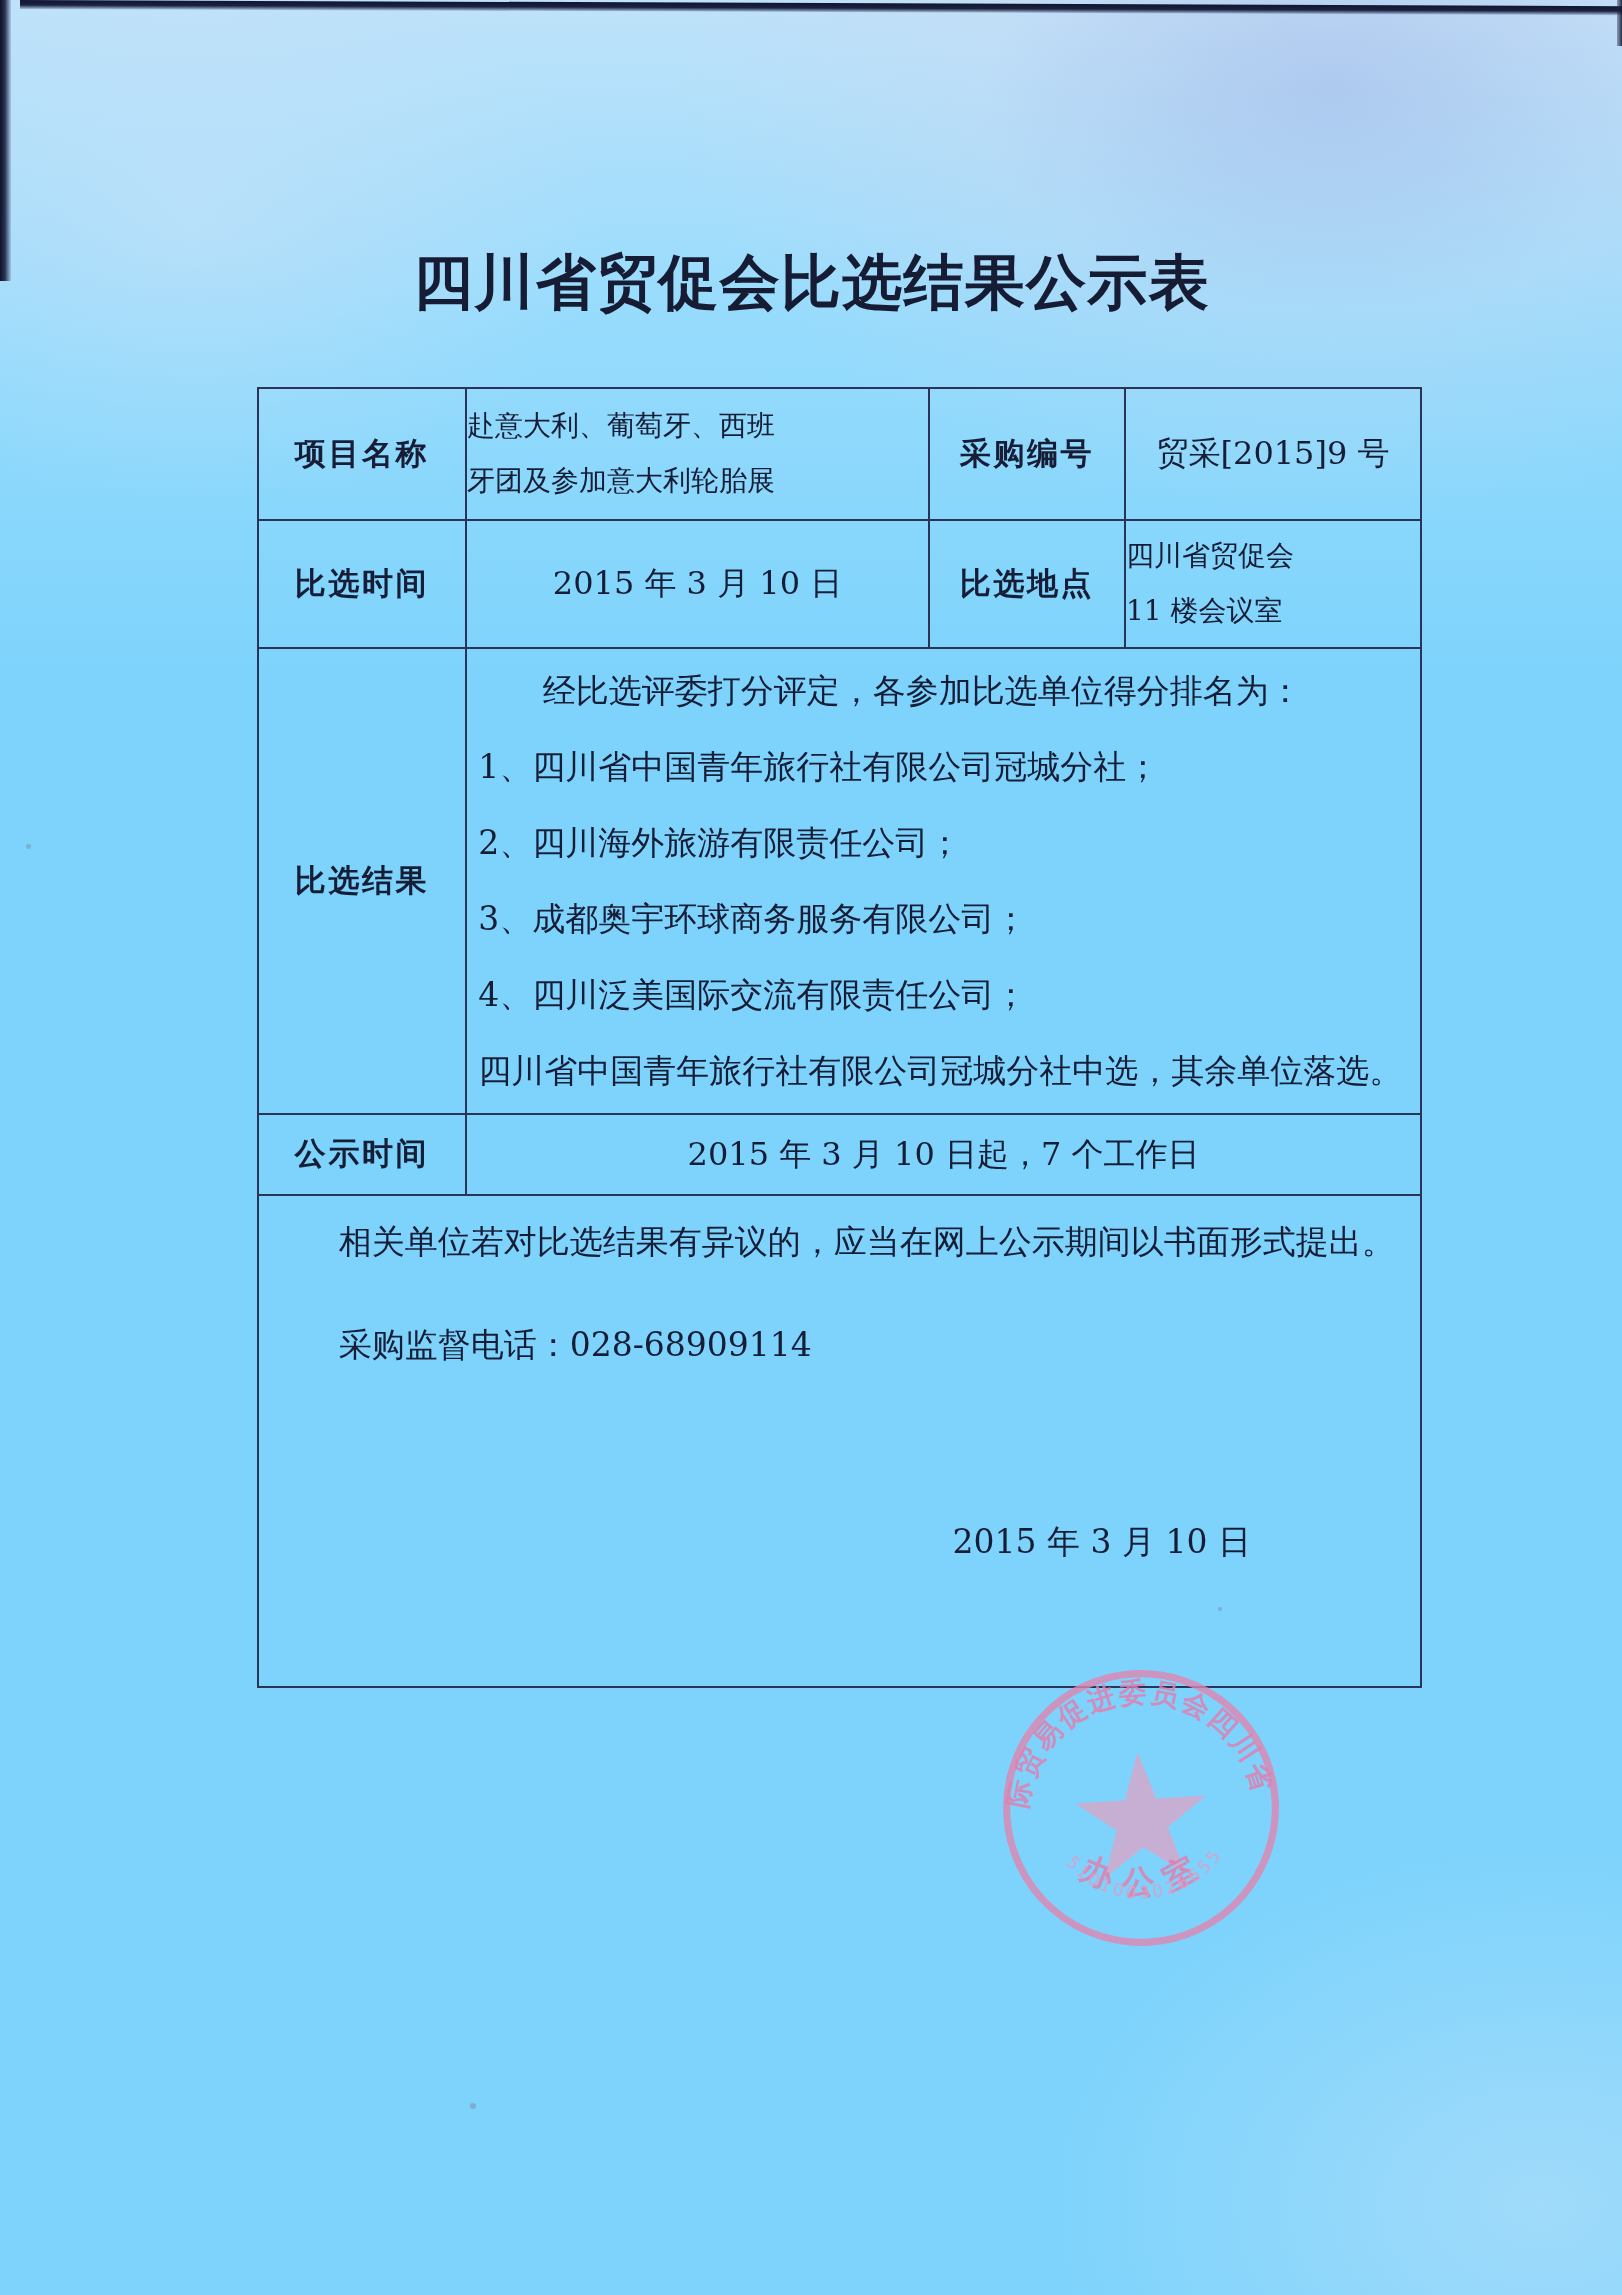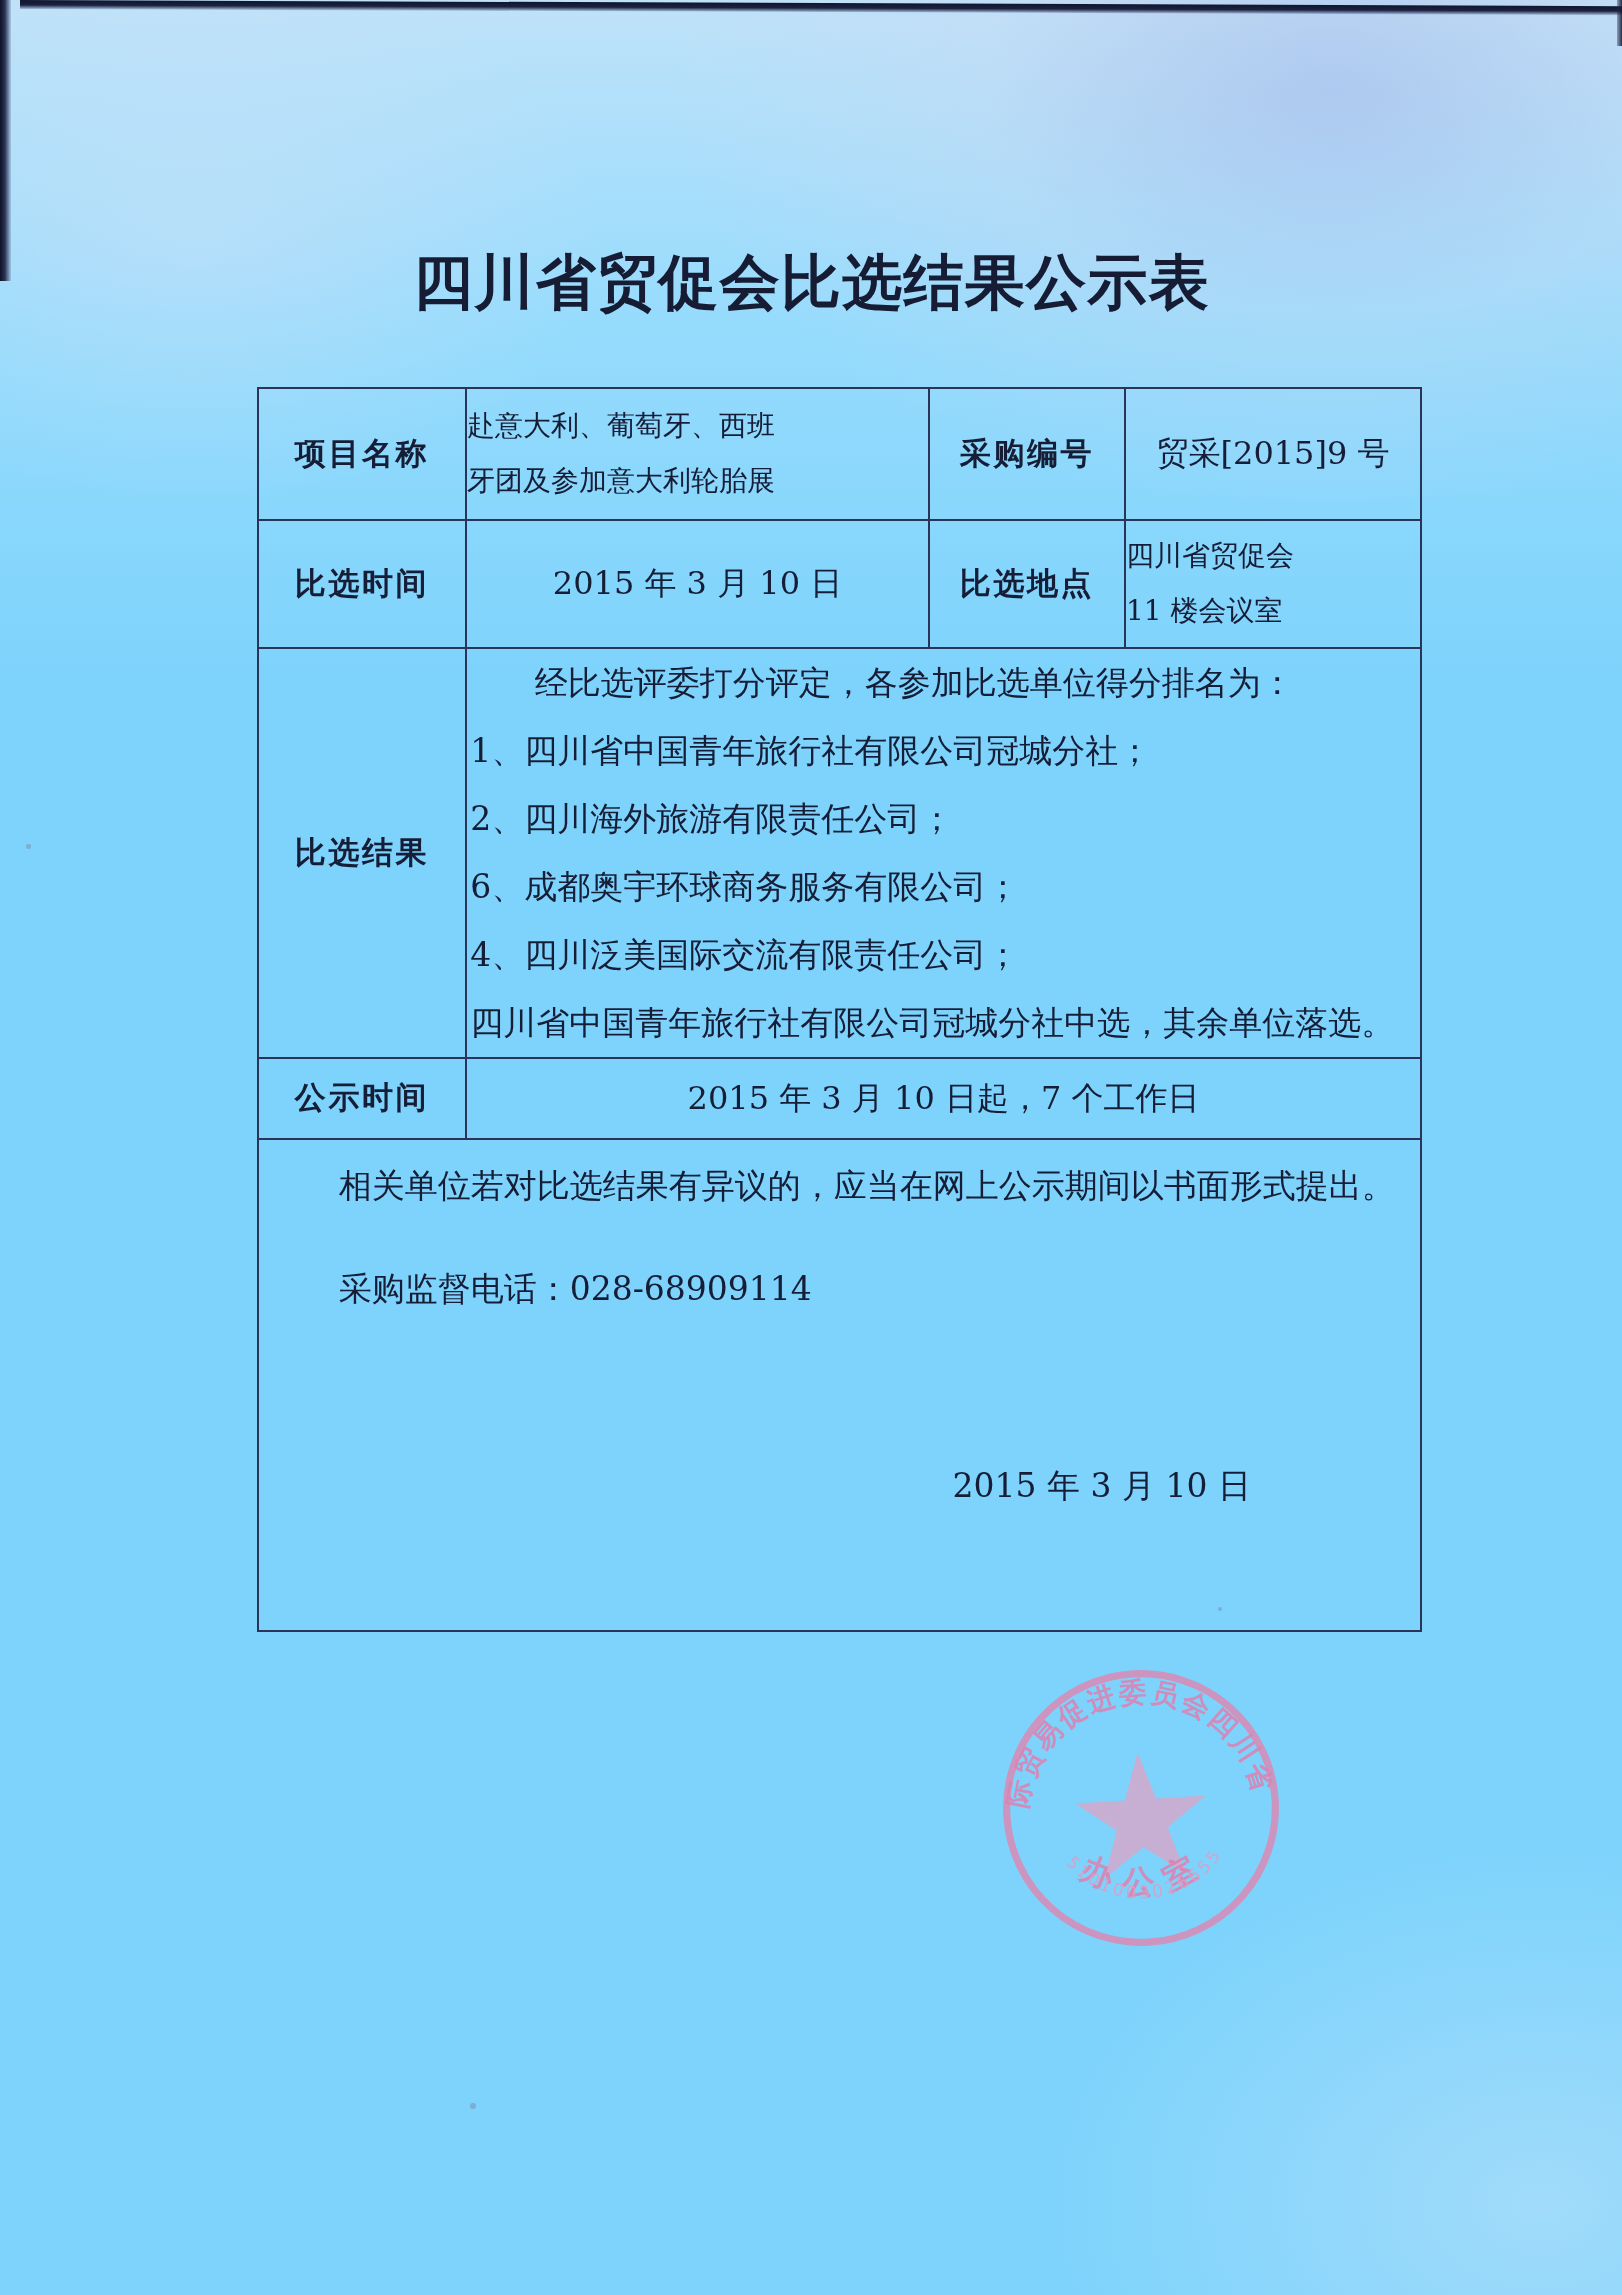--- a/index.html
+++ b/index.html
@@ -112,21 +112,21 @@
 
   
   .result-cell {
     padding: 26px 37px 29px 37px;
     font-size: 33px;
     line-height: 2.06;
   }
   .result-lead { text-indent: 2.05em; }
   .result-item { text-indent: 0.1em; }
   .result-tail { text-indent: 0.1em; }
-  .result-cell p { margin: 0; }
+  .result-cell p { margin: 8px; }
 
   
   .notice-cell {
     padding: 26px 37px 22px 37px;
     font-size: 33px;
     line-height: 2.06;
   }
   .notice-cell p { margin: 12px; }
   .notice-para { text-indent: 2.05em; }
   .notice-phone { text-indent: 2.05em; padding-top: 23.6px; }
@@ -195,21 +195,21 @@
           <div>11 楼会议室</div>
         </td>
       </tr>
 
       <tr>
         <td class="lbl">比选结果</td>
         <td class="result-cell" colspan="3">
           <p class="result-lead">经比选评委打分评定，各参加比选单位得分排名为：</p>
           <p class="result-item">1、四川省中国青年旅行社有限公司冠城分社；</p>
           <p class="result-item">2、四川海外旅游有限责任公司；</p>
-          <p class="result-item">6、成都奥宇环球商务服务有限公司；</p>
+          <p class="result-item">3、成都奥宇环球商务服务有限公司；</p>
           <p class="result-item">4、四川泛美国际交流有限责任公司；</p>
           <p class="result-tail">四川省中国青年旅行社有限公司冠城分社中选，其余单位落选。</p>
         </td>
       </tr>
 
       <tr>
         <td class="lbl">公示时间</td>
         <td class="val" colspan="3" style="height:79px">2015 年 3 月 10 日起，7 个工作日</td>
       </tr>
 

